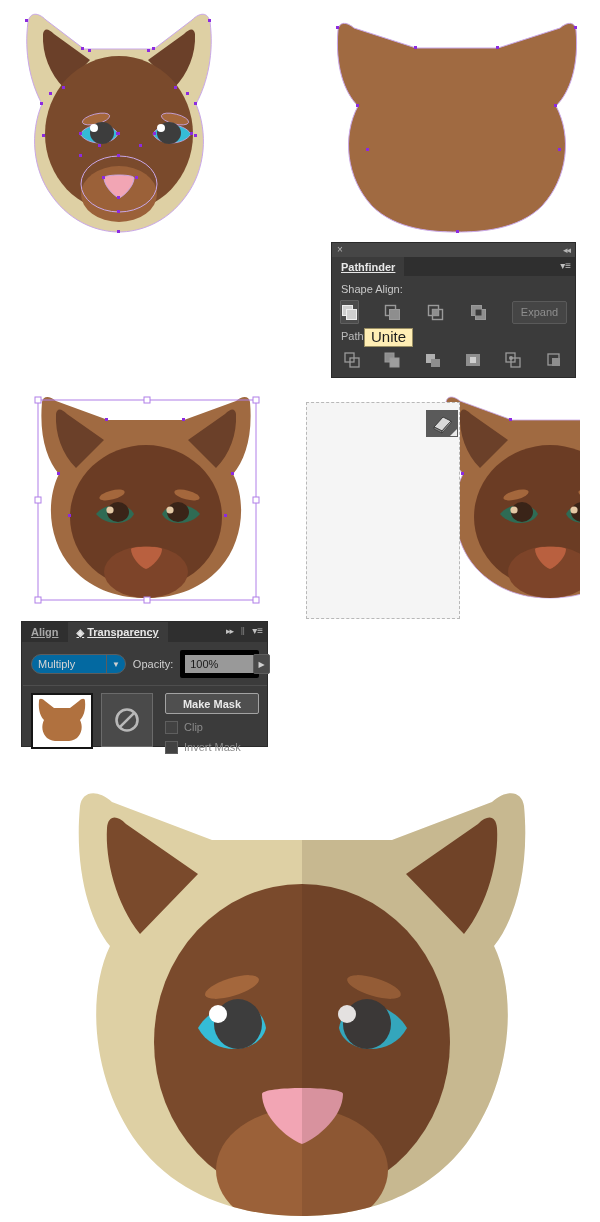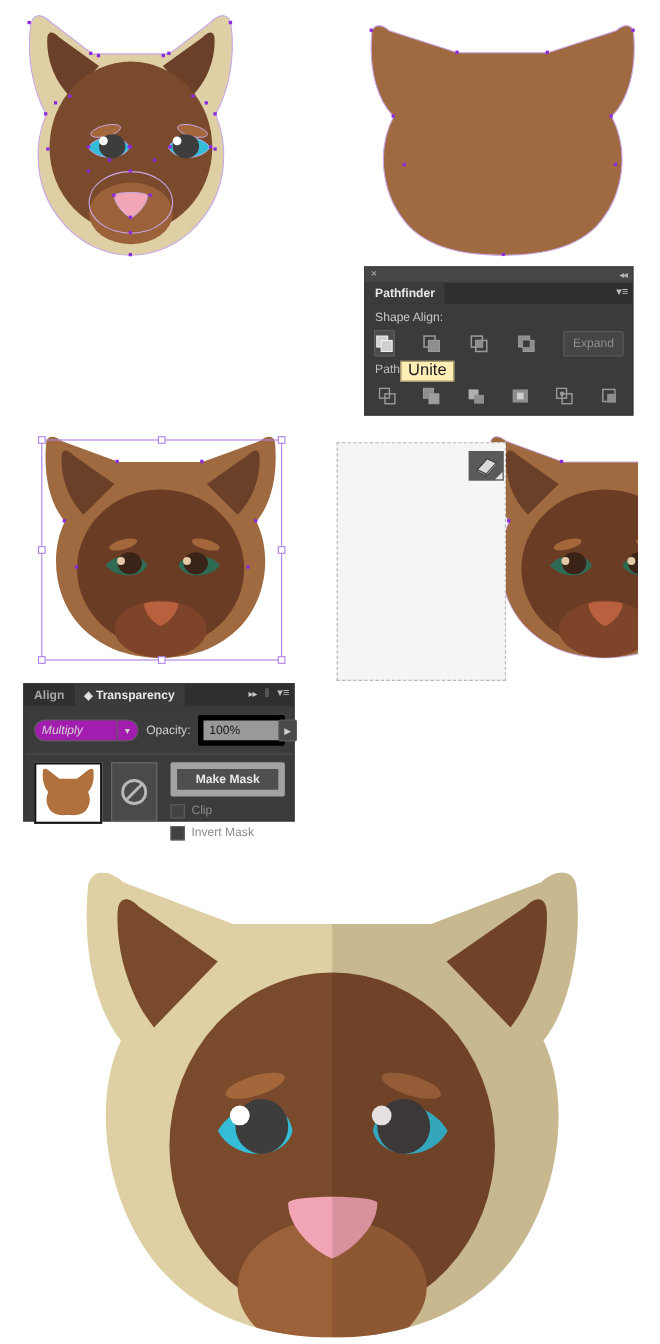--- a/index.html
+++ b/index.html
@@ -7,55 +7,55 @@
        font-family:"Liberation Sans", sans-serif;-webkit-font-smoothing:antialiased;}
   .stage{position:absolute;}
 
   
   .panel{position:absolute;background:#3b3b3b;color:#c8c8c8;
          font-size:11px;box-shadow:0 0 0 1px #2a2a2a;}
   .panel-topbar{height:14px;background:#464646;position:relative;}
   .panel-close{position:absolute;left:5px;top:1px;font-size:10px;color:#b4b4b4;line-height:12px;}
   .panel-collapse{position:absolute;right:5px;top:1px;font-size:9px;color:#b4b4b4;line-height:12px;letter-spacing:-1px;}
   .tabrow{height:19px;background:#2f2f2f;position:relative;display:flex;align-items:stretch;}
-  .tab{padding:0 9px;display:flex;align-items:center;font-size:11px;font-weight:bold;color:#bdbdbd;}
+  .tab{padding:0 9px;display:flex;align-items:center;font-size:11px;font-weight:bold;color:#bdbdbd;text-decoration:underline;}
   .tab.active{background:#3b3b3b;color:#e8e8e8;}
   .tab.inactive{color:#a8a8a8;}
   .tab-menu{position:absolute;right:4px;top:3px;color:#c0c0c0;font-size:10px;line-height:12px;}
   .panel-body{padding:6px 8px 8px 8px;}
   .sect-label{font-size:11px;color:#c9c9c9;margin:1px 0 5px 1px;}
 
   
   .pf-row{display:flex;align-items:center;gap:24px;}
   .pf-btn{width:24px;height:22px;display:flex;align-items:center;justify-content:center;
           border:1px solid transparent;border-radius:1px;}
   .pf-btn.sel{background:#4c4c4c;border-color:#606060;}
   .expand-btn{margin-left:auto;width:92px;height:21px;background:#454545;border:1px solid #5a5a5a;
               border-radius:2px;color:#8e8e8e;font-size:11px;display:flex;align-items:center;justify-content:center;}
   .tooltip{position:absolute;background:#ffeeb5;border:1px solid #9a8f63;color:#1c1c1c;
            font-size:15px;padding:1px 6px 2px 6px;line-height:14px;white-space:nowrap;}
 
   
   .tp-row{display:flex;align-items:center;gap:7px;margin-bottom:7px;}
-  .combo{width:98px;height:18px;background:#a21caf;border:1px solid #5d5d5d;border-radius:10px;
-         display:flex;align-items:center;color:#d5d5d5;font-size:11px;padding-left:6px;position:relative;font-style:italic;}
+  .combo{width:98px;height:18px;background:#0369a1;border:1px solid #5d5d5d;border-radius:10px;
+         display:flex;align-items:center;color:#d5d5d5;font-size:11px;padding-left:6px;position:relative;}
   .combo .arrow{position:absolute;right:0;top:0;bottom:0;width:18px;border-left:1px solid #5d5d5d;
          display:flex;align-items:center;justify-content:center;font-size:8px;color:#d0d0d0;}
   .lbl{font-size:11px;color:#d0d0d0;}
   .numfield{width:72px;height:18px;background:#999999;border:5px solid #000000;border-radius:2px;
             display:flex;align-items:center;color:#1a1a1a;font-size:11px;padding-left:5px;position:relative;}
   .numfield .arrow{position:absolute;right:-16px;top:-1px;width:15px;height:18px;background:#4a4a4a;
             border:1px solid #5d5d5d;border-radius:2px;display:flex;align-items:center;justify-content:center;
             font-size:8px;color:#d0d0d0;}
   .divider{height:1px;background:#4e4e4e;margin:2px -8px 7px -8px;}
   .thumb-row{display:flex;align-items:flex-start;gap:8px;}
   .thumb{width:62px;height:52px;background:#ffffff;border:2px solid #151515;}
   .maskbox{width:62px;height:52px;background:#4a4a4a;border:1px solid #6b6b6b;
            display:flex;align-items:center;justify-content:center;}
-  .mmbtn{width:92px;height:19px;background:#4f4f4f;border:6px solid #a3a3a3;border-radius:2px;
+  .mmbtn{width:92px;height:19px;background:#4f4f4f;border:1px solid #a3a3a3;border-radius:2px;
          color:#eaeaea;font-size:11px;font-weight:bold;display:flex;align-items:center;justify-content:center;}
   .chk-row{display:flex;align-items:flex-start;gap:6px;margin-top:7px;}
   .chk{width:11px;height:11px;background:#424242;border:1px solid #5f5f5f;}
   .chk-lbl{font-size:11px;color:#8a8a8a;}
 
   
   .eraser-rect{position:absolute;background:#f5f5f5;border:1px dashed #b8b8b8;}
   .eraser-icon{position:absolute;width:32px;height:27px;background:#5a5a5a;
                display:flex;align-items:center;justify-content:center;}
 </style>

